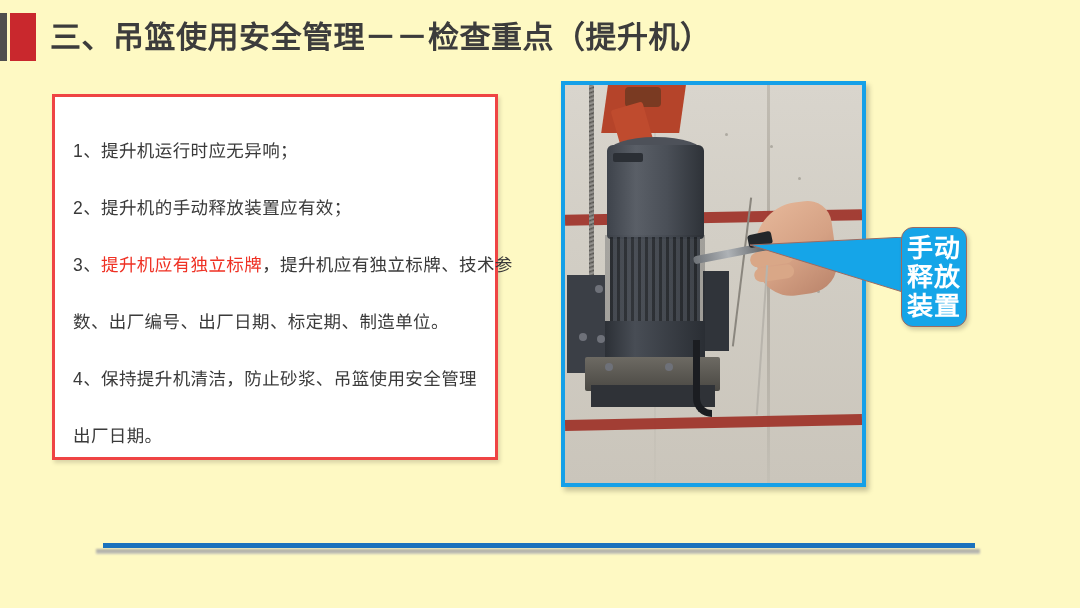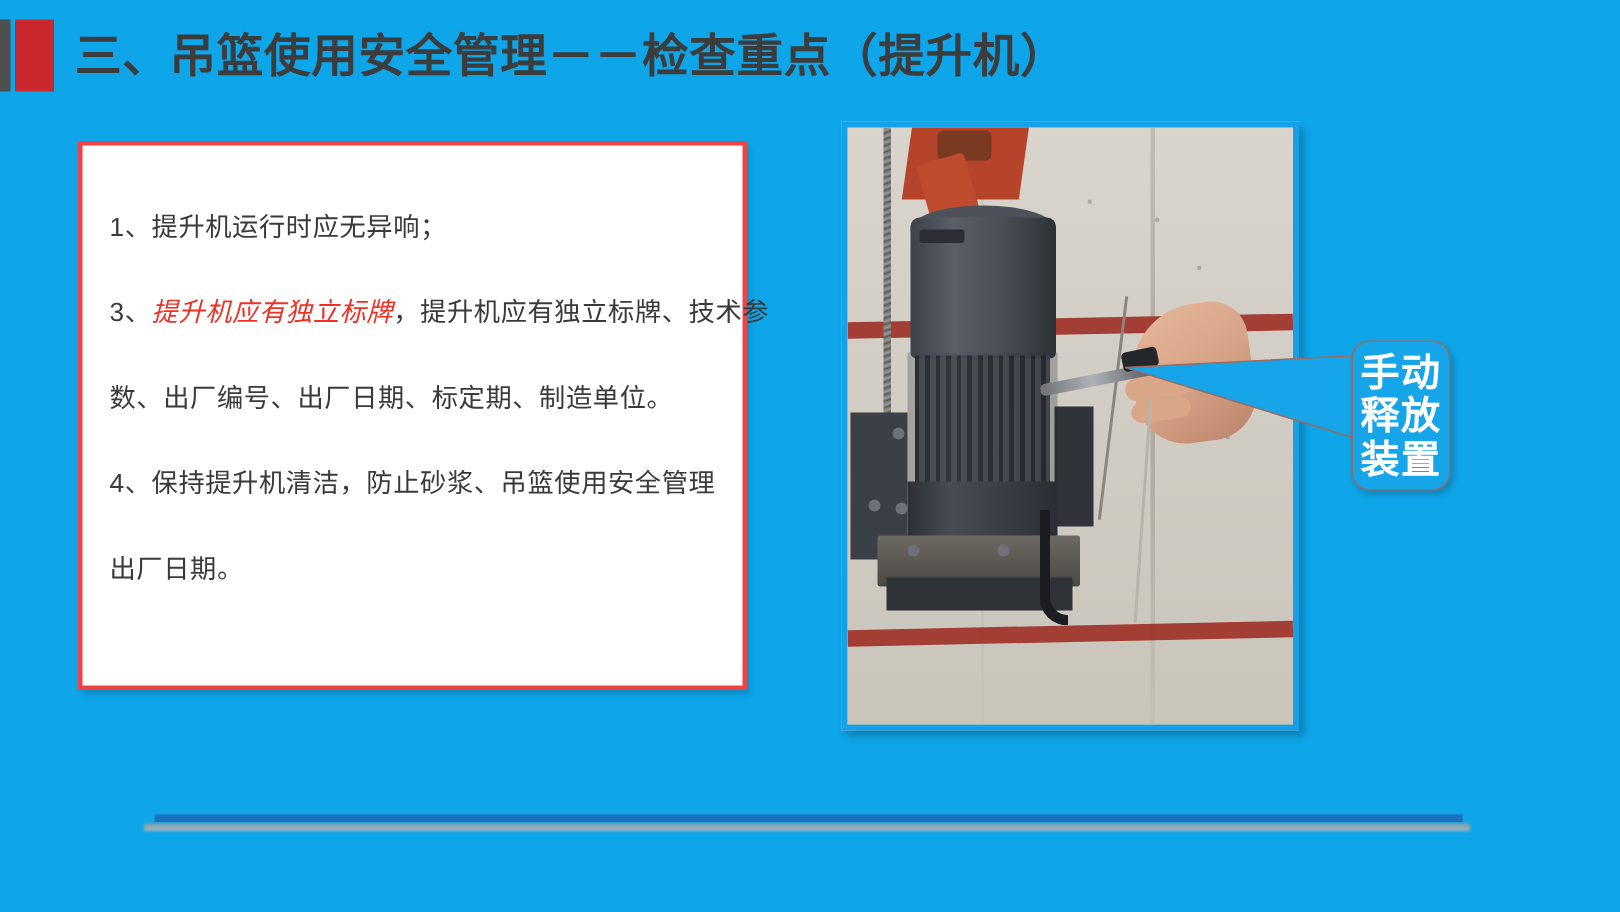--- a/index.html
+++ b/index.html
@@ -14,21 +14,21 @@
     font-family: "Liberation Sans", "DejaVu Sans", sans-serif;
     overflow: hidden;
     position: relative;
   }
 
   .slide {
     position: absolute;
     left: 0; top: 0;
     width: 1080px;
     height: 608px;
-    background: #0ea5e9;
+    background: #fef9c3;
   }
 
   
   .title-row {
     position: absolute;
     left: 0;
     top: 12px;
     height: 50px;
     display: flex;
     align-items: center;
@@ -72,21 +72,20 @@
   .text-panel p {
     margin: 0 0 0 0;
     font-size: 17.5px;
     color: #3a3a3a;
     line-height: 57px;
     letter-spacing: 0.4px;
     white-space: nowrap;
   }
   .hl-red {
     color: #ef3124;
-    font-style: italic;
   }
 
   
   .photo-frame {
     position: absolute;
     left: 561px;
     top: 81px;
     width: 305px;
     height: 406px;
     border: 4px solid #15a0e8;
@@ -357,20 +356,23 @@
     <div class="title-marker-dark"></div>
     <div class="title-marker-red"></div>
     <div class="title-text">三、吊篮使用安全管理－－检查重点（提升机）</div>
   </div>
 
   <div class="text-panel">
     <p>
       <span>1、</span><span>提升机运行时应无异响；</span>
     </p>
     <p>
+      <span>2、</span><span>提升机的手动释放装置应有效；</span>
+    </p>
+    <p>
       <span>3、</span><span class="hl-red">提升机应有独立标牌</span><span>，提升机应有独立标牌、技术参</span>
     </p>
     <p>
       <span>数、出厂编号、出厂日期、标定期、制造单位。</span>
     </p>
     <p>
       <span>4、</span><span>保持提升机清洁，防止砂浆、吊篮使用安全管理</span>
     </p>
     <p>
       <span>出厂日期。</span>

